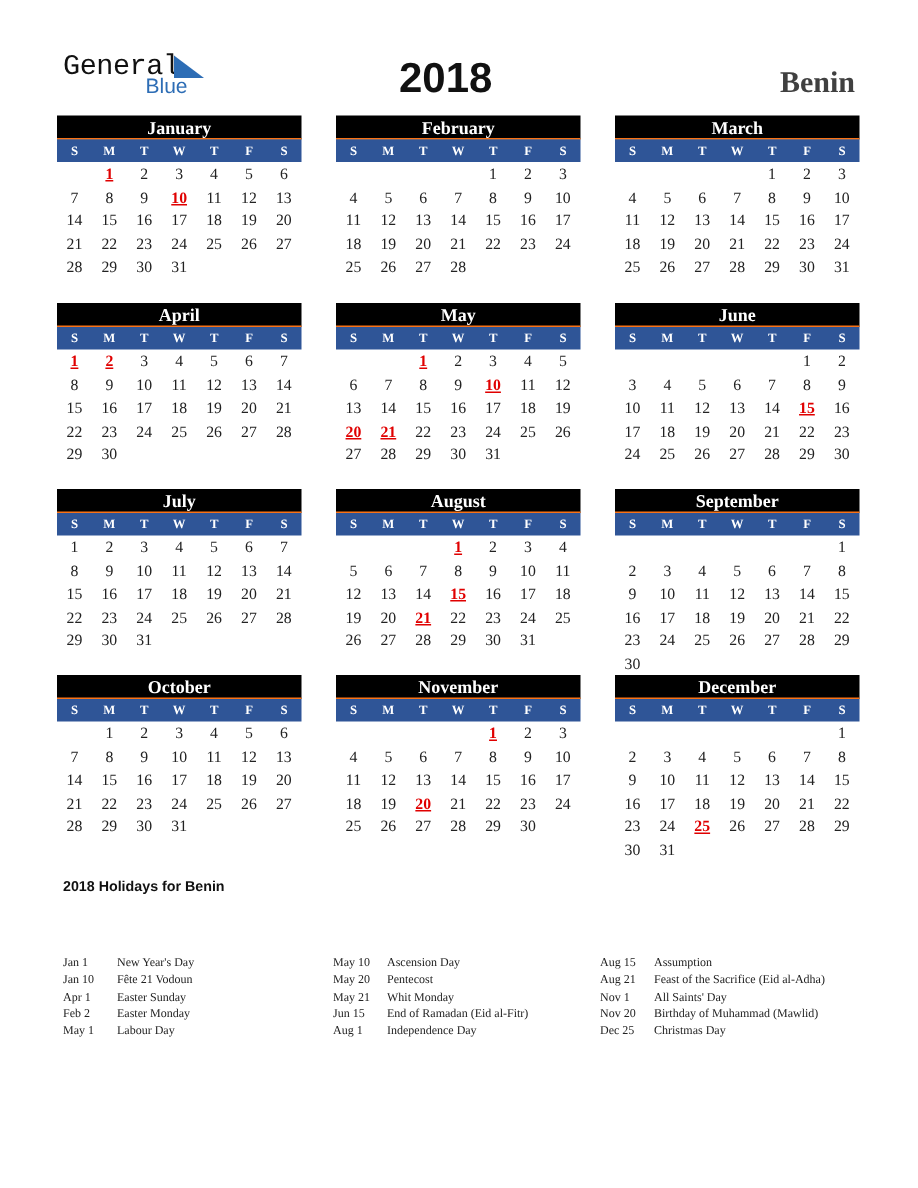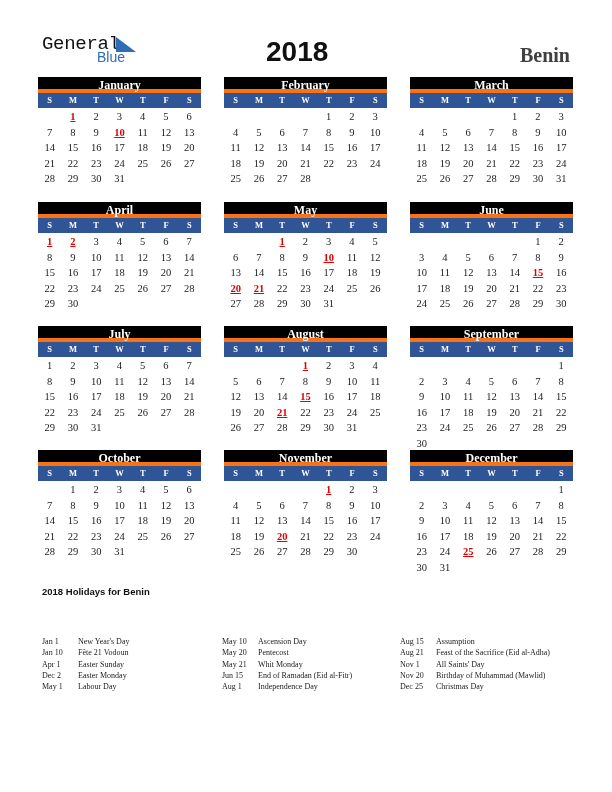--- a/index.html
+++ b/index.html
@@ -4,21 +4,21 @@
 <style>
   * { margin:0; padding:0; box-sizing:border-box; }
   body { width:612px; height:792px; background:#ffffff; position:relative; font-family:"DejaVu Serif","Liberation Serif",serif; color:#222; overflow:hidden; }
   .logo { position:absolute; left:42px; top:33px; width:100px; height:40px; }
   .logo .general { position:absolute; left:0; top:0; font-family:Liberation Mono, monospace; font-size:19px; color:#111; letter-spacing:-0.3px; }
   .logo .blue { position:absolute; left:55px; top:16px; font-family:"Liberation Sans",sans-serif; font-size:14px; color:#2d6db5; }
   .logo .tri { position:absolute; left:74px; top:4px; width:0; height:0; border-left:20px solid #2d6db5; border-top:15px solid transparent; }
   .year { position:absolute; left:266px; top:36px; font-size:28px; font-weight:bold; font-family:Liberation Sans, sans-serif; color:#111; }
   .country { position:absolute; right:42px; top:44px; font-size:20px; font-weight:bold; font-family:"Liberation Serif",serif; color:#404040; }
   .month { position:absolute; width:163px; }
-  .mhead { background:#000; color:#fff; height:16px; line-height:16px; text-align:center; font-weight:bold; font-size:12px; font-family:"Liberation Serif",serif; border-bottom:4px solid #f97316; }
+  .mhead { background:#000; color:#fff; height:16px; line-height:16px; text-align:center; font-weight:bold; font-size:12px; font-family:"Liberation Serif",serif; border-bottom:1px solid #f97316; }
   .wk { display:flex; background:#2f5597; height:15px; }
   .wk span { flex:1; text-align:center; color:#fff; font-size:8.5px; font-weight:bold; line-height:15px; font-family:"Liberation Serif",serif; }
   .grid { display:flex; flex-wrap:wrap; padding-top:1px; }
   .grid span { width:23.28px; height:15.5px; line-height:15.5px; text-align:center; font-size:10.5px; font-family:"Liberation Serif",serif; color:#222; }
   .grid span.hol { color:#e00000; font-weight:bold; text-decoration:underline; }
   .hol-title { position:absolute; left:42px; top:586px; font-size:9.5px; font-weight:bold; font-family:"Liberation Sans",sans-serif; color:#111; }
   .hcol { position:absolute; top:601px;margin-top:35px; }
   .hrow { display:flex; height:11.3px; font-size:8px; line-height:11.3px; font-family:"Liberation Serif",serif; color:#222; }
   .hrow .d { width:36px; }
 </style>
@@ -614,21 +614,21 @@
       </div>
       <div class="hrow">
         <span class="d">Jan 10</span>
         <span>Fête 21 Vodoun</span>
       </div>
       <div class="hrow">
         <span class="d">Apr 1</span>
         <span>Easter Sunday</span>
       </div>
       <div class="hrow">
-        <span class="d">Dec 2</span>
+        <span class="d">Feb 2</span>
         <span>Easter Monday</span>
       </div>
       <div class="hrow">
         <span class="d">May 1</span>
         <span>Labour Day</span>
       </div>
     </div>
     <div class="hcol" style="left: 222px;">
       <div class="hrow">
         <span class="d">May 10</span>

